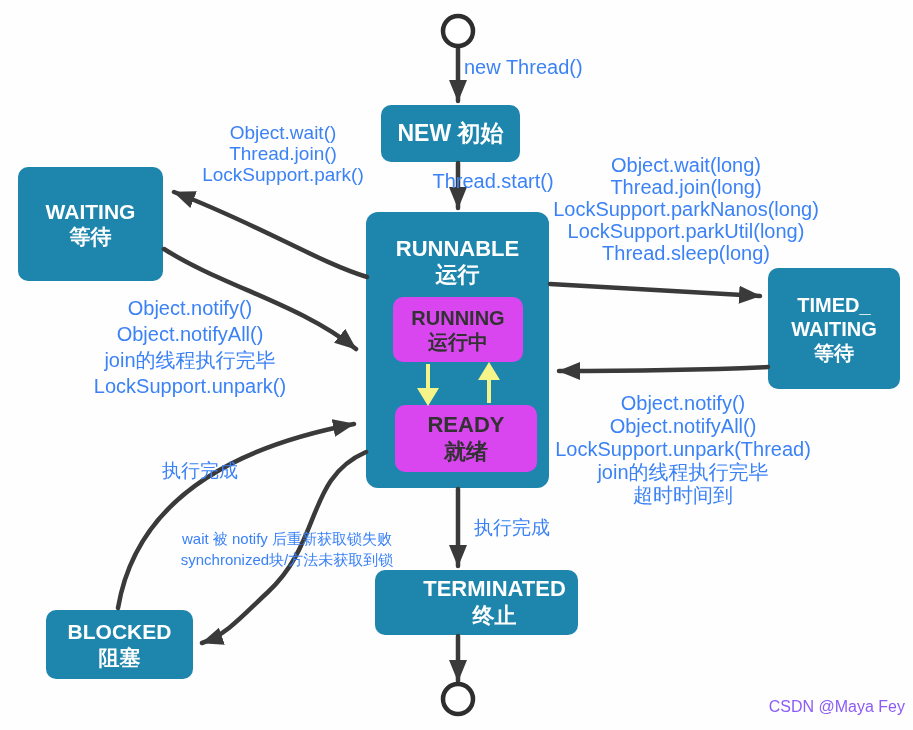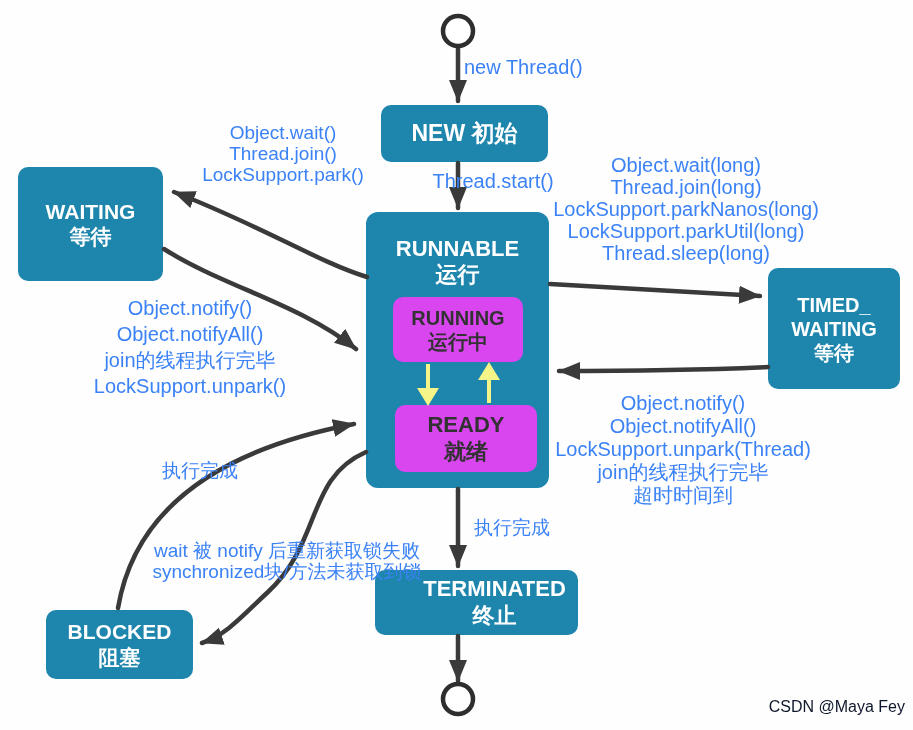--- a/index.html
+++ b/index.html
@@ -12,43 +12,43 @@
     display:flex;flex-direction:column;align-items:center;justify-content:center;
     font-weight:bold;text-align:center;line-height:1.2;z-index:1;
   }
   .node .l1{display:block;}
   .node .l2{display:block;}
   .inner{
     position:absolute;background:#d946ef;color:#323232;border-radius:10px;
     display:flex;flex-direction:column;align-items:center;justify-content:center;
     font-weight:bold;text-align:center;line-height:1.2;z-index:1;
   }
-  #node-new{left:381px;top:105px;width:167px;height:57px;font-size:23px;}
+  #node-new{left:381px;top:105px;width:139px;height:57px;font-size:23px;}
   #node-runnable{left:366px;top:212px;width:183px;height:276px;justify-content:flex-start;padding-top:24px;box-sizing:border-box;font-size:22px;border-radius:12px;}
   #node-running{left:393px;top:297px;width:130px;height:65px;font-size:20px;}
   #node-ready{left:395px;top:405px;width:142px;height:67px;font-size:22px;}
   #node-waiting{left:18px;top:167px;width:145px;height:114px;font-size:21px;}
   #node-timed{left:768px;top:268px;width:132px;height:121px;font-size:20px;}
   #node-blocked{left:46px;top:610px;width:147px;height:69px;font-size:21px;}
   #node-terminated{left:375px;top:570px;width:167px;height:65px;font-size:22px;padding-left:36px;}
   .lbl{
     position:absolute;color:#3b82f6;text-align:center;z-index:3;
     font-size:20px;line-height:23px;white-space:nowrap;
   }
   #lbl-new-thread{left:464px;top:56px;width:170px;text-align:left;}
   #lbl-thread-start{left:403px;top:170px;width:180px;}
   #lbl-to-waiting{left:173px;top:122px;width:220px;font-size:19px;line-height:21px;}
   #lbl-to-timed{left:548px;top:154px;width:276px;line-height:22px;}
   #lbl-waiting-to-runnable{left:75px;top:295px;width:230px;line-height:26px;}
   #lbl-timed-to-runnable{left:540px;top:392px;width:286px;line-height:23px;}
   #lbl-acquire{left:145px;top:459px;width:110px;font-size:19px;}
-  #lbl-to-blocked{left:132px;top:540px;width:310px;font-size:19px;line-height:21px;}
+  #lbl-to-blocked{left:132px;top:528px;width:310px;font-size:15px;line-height:21px;}
   #lbl-exec-done{left:460px;top:516px;width:104px;font-size:19px;}
   #watermark{
-    position:absolute;right:8px;top:698px;color:#0f172a;font-size:16px;
+    position:absolute;right:8px;top:698px;color:#8b5cf6;font-size:16px;
     z-index:3;white-space:nowrap;text-align:right;margin-left:44px;
   }
   svg.arrows{position:absolute;left:0;top:0;z-index:2;}
 </style>
 </head>
 <body>
 
 <div class="canvas">
 
   <div class="node" id="node-new">

